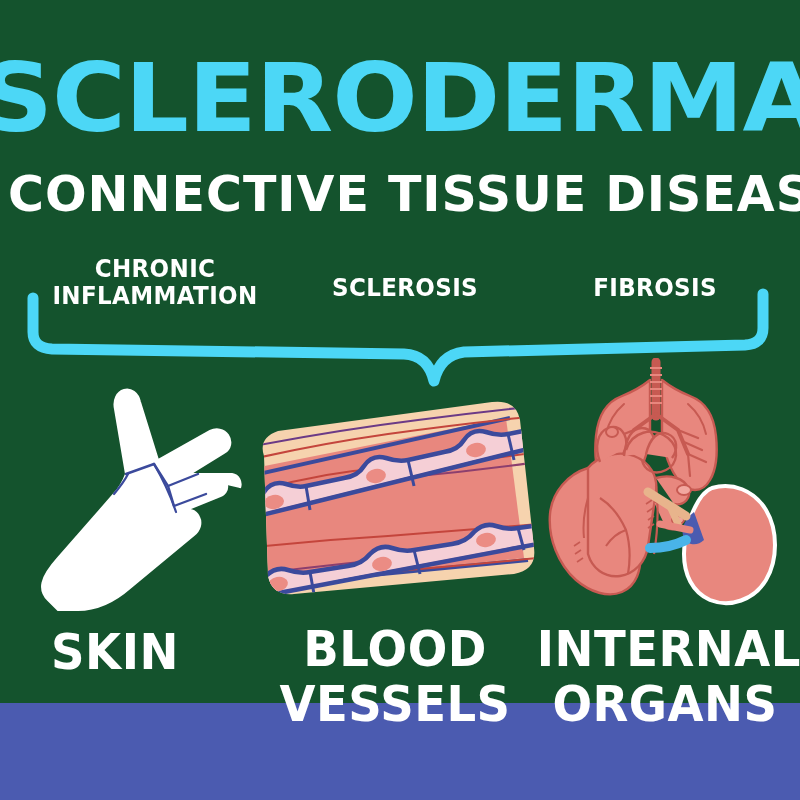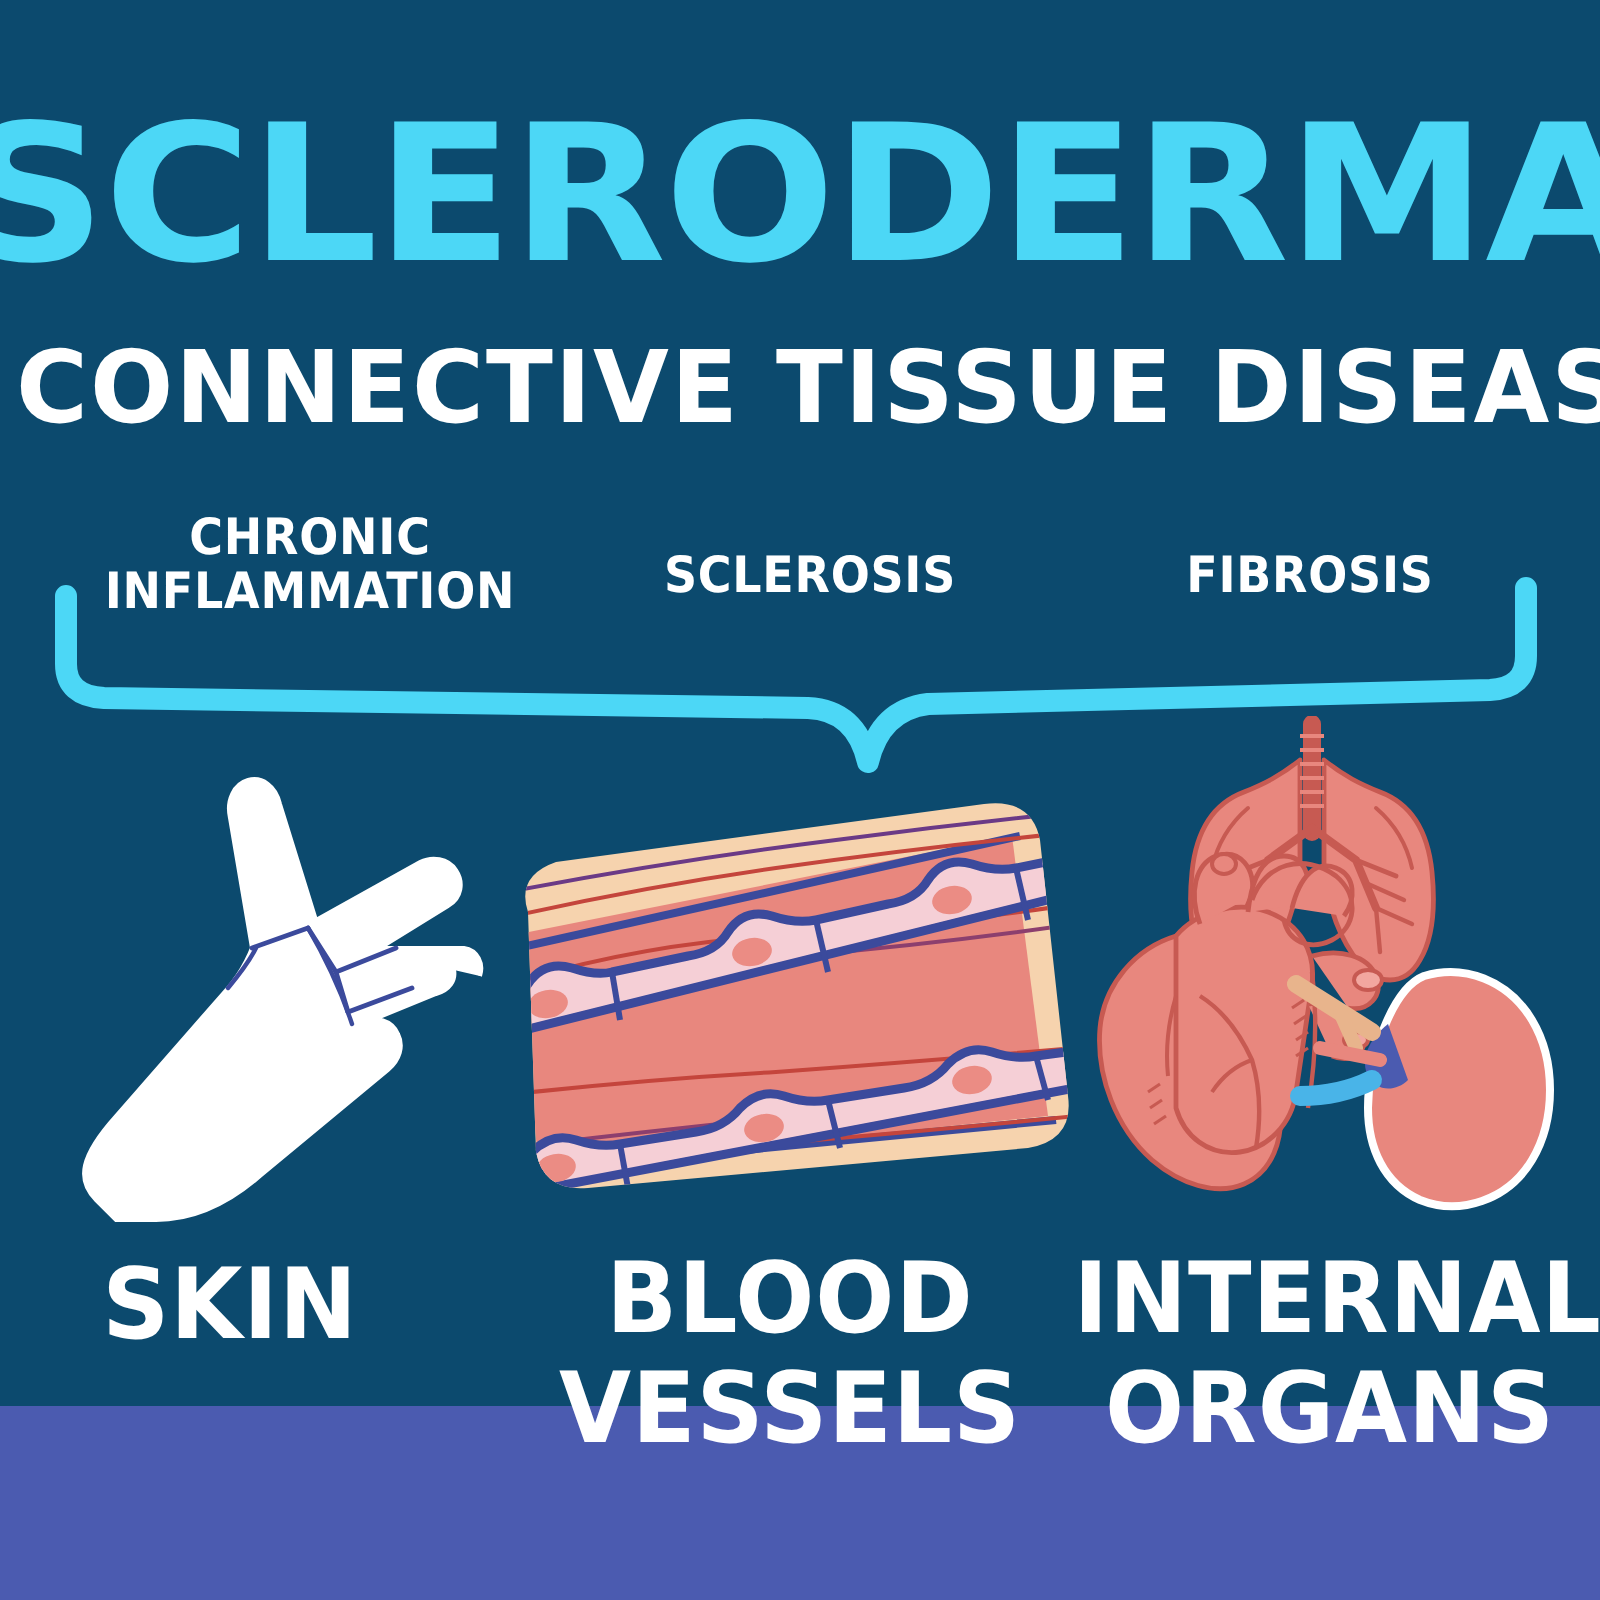--- a/index.html
+++ b/index.html
@@ -10,21 +10,21 @@
     width: 800px;
     height: 800px;
     overflow: hidden;
     background: #4b5bb0;
     font-family: "Liberation Sans", sans-serif;
   }
   #poster {
     position: relative;
     width: 800px;
     height: 703px;
-    background: #0c4a6e;
+    background: #14532d;
   }
 
   
   .title {
     position: absolute;
     left: 0;
     top: 48px;
     width: 800px;
     text-align: center;
     color: #4cd7f6;

